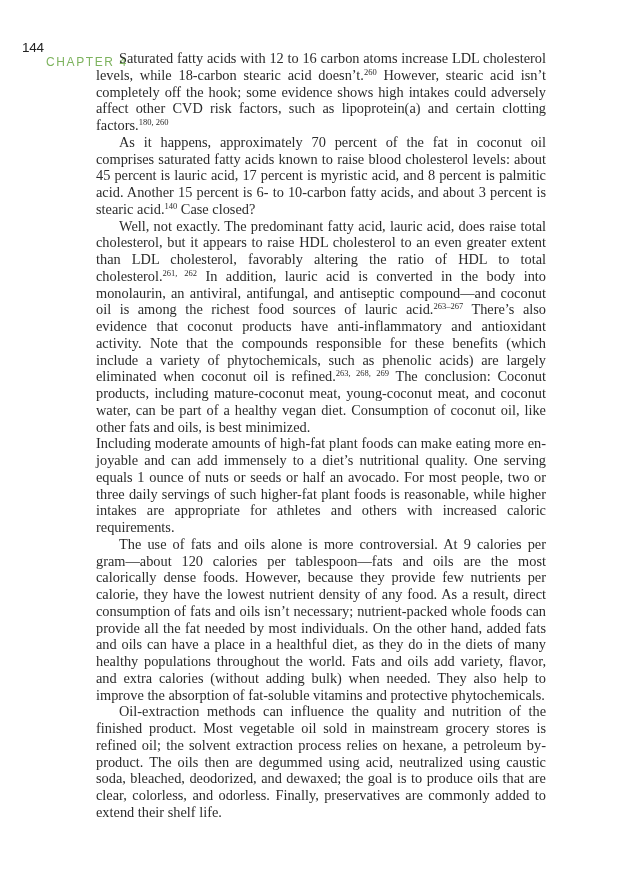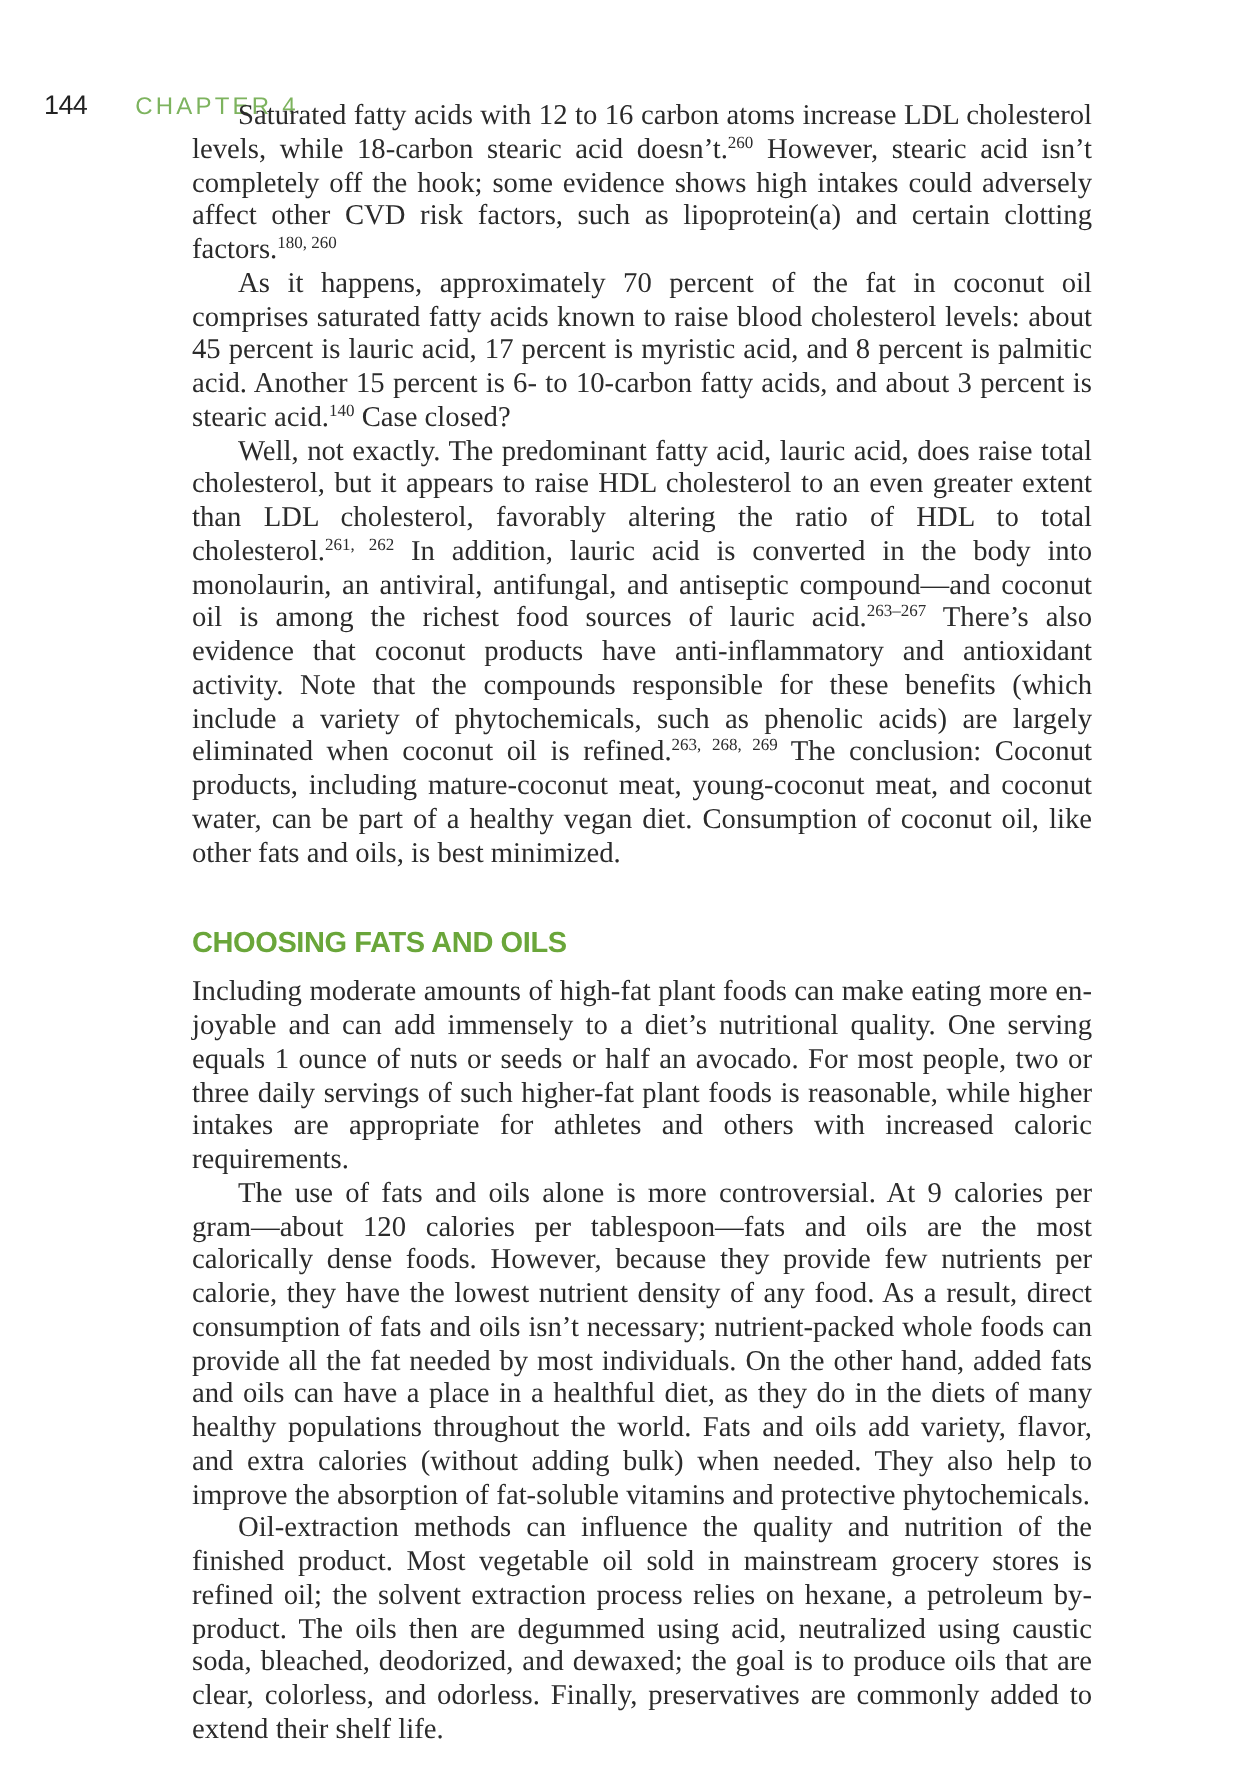--- a/index.html
+++ b/index.html
@@ -1,20 +1,20 @@
 <!DOCTYPE html>
 <html><head>
   <meta charset="utf-8">
   <style>
     html, body { margin: 0; padding: 0; }
     body {
       width: 626px; height: 896px; background: #ffffff; position: relative; overflow: hidden;
       font-family: "Liberation Serif", "DejaVu Serif", serif; color: #2b2b2b;
     }
-    .running-head { position: absolute; top: 40px; left: 22px; height: 20px; display: flex; align-items: flex-end; }
+    .running-head { position: absolute; top: 40px; left: 22px; height: 20px; display: flex; align-items: flex-start; flex-direction: column; }
     .page-number { font-family: "Liberation Sans", "DejaVu Sans", sans-serif; font-size: 13.5px; color: #222; letter-spacing: -0.3px; }
     .chapter-label { font-family: "Liberation Sans", "DejaVu Sans", sans-serif; font-size: 12px; color: #7db35e; letter-spacing: 1.6px; margin-left: 24px; }
     .text-col { position: absolute; left: 96px; top: 50px; width: 450px; }
     p { margin: 0; font-size: 14.35px; line-height: 16.75px; text-align: justify; hyphens: manual; }
     p.indent { text-indent: 23px; }
     sup { font-size: 8.5px; line-height: 0; vertical-align: 5px; }
     h2 { font-family: "Liberation Sans", "DejaVu Sans", sans-serif; font-weight: bold; color: #6aa63a; font-size: 14.5px; margin: 28px 0 7px 0; letter-spacing: -0.2px; line-height: 18px; }
   </style>
 </head>
 <body>
@@ -23,19 +23,18 @@
   <span class="page-number">144</span>
   <span class="chapter-label">CHAPTER 4</span>
 </div>
 
 <div class="text-col">
   <div>
       <p class="indent">Saturated fatty acids with 12 to 16 carbon atoms increase LDL cholesterol levels, while 18-carbon stearic acid doesn’t.<sup>260</sup> However, stearic acid isn’t com­pletely off the hook; some evidence shows high intakes could adversely affect other CVD risk factors, such as lipoprotein(a) and certain clotting factors.<sup>180, 260</sup></p>
       <p class="indent">As it happens, approximately 70 percent of the fat in coconut oil comprises saturated fatty acids known to raise blood cholesterol levels: about 45 percent is lauric acid, 17 percent is myristic acid, and 8 percent is palmitic acid. Another 15 percent is 6- to 10-carbon fatty acids, and about 3 percent is stearic acid.<sup>140</sup> Case closed?</p>
       <p class="indent">Well, not exactly. The predominant fatty acid, lauric acid, does raise total cholesterol, but it appears to raise HDL cholesterol to an even greater extent than LDL cholesterol, favorably altering the ratio of HDL to total cholesterol.<sup>261, 262</sup> In addition, lauric acid is converted in the body into monolaurin, an antiviral, antifungal, and antiseptic compound—and coconut oil is among the richest food sources of lauric acid.<sup>263–267</sup> There’s also evidence that coconut products have anti-inflammatory and antioxidant activity. Note that the compounds responsible for these benefits (which include a variety of phytochemicals, such as phenolic acids) are largely eliminated when coconut oil is refined.<sup>263, 268, 269</sup> The conclu­sion: Coconut products, including mature-coconut meat, young-coconut meat, and coconut water, can be part of a healthy vegan diet. Consumption of coconut oil, like other fats and oils, is best minimized.</p>
     </div>
-  <h2>CHOOSING FATS AND OILS</h2>
   <div>
       <p>Including moderate amounts of high-fat plant foods can make eating more en­joyable and can add immensely to a diet’s nutritional quality. One serving equals 1 ounce of nuts or seeds or half an avocado. For most people, two or three daily servings of such higher-fat plant foods is reasonable, while higher intakes are ap­propriate for athletes and others with increased caloric requirements.</p>
       <p class="indent">The use of fats and oils alone is more controversial. At 9 calories per gram—about 120 calories per tablespoon—fats and oils are the most calorically dense foods. However, because they provide few nutrients per calorie, they have the lowest nutrient density of any food. As a result, direct consumption of fats and oils isn’t necessary; nutrient-packed whole foods can provide all the fat needed by most individuals. On the other hand, added fats and oils can have a place in a healthful diet, as they do in the diets of many healthy populations throughout the world. Fats and oils add variety, flavor, and extra calories (without adding bulk) when needed. They also help to improve the absorption of fat-soluble vitamins and protective phytochemicals.</p>
       <p class="indent">Oil-extraction methods can influence the quality and nutrition of the finished product. Most vegetable oil sold in mainstream grocery stores is refined oil; the solvent extraction process relies on hexane, a petroleum by-product. The oils then are degummed using acid, neutralized using caustic soda, bleached, deodorized, and dewaxed; the goal is to produce oils that are clear, colorless, and odorless. Finally, preservatives are commonly added to extend their shelf life.</p>
     </div>
 </div>
 
 </body></html>

